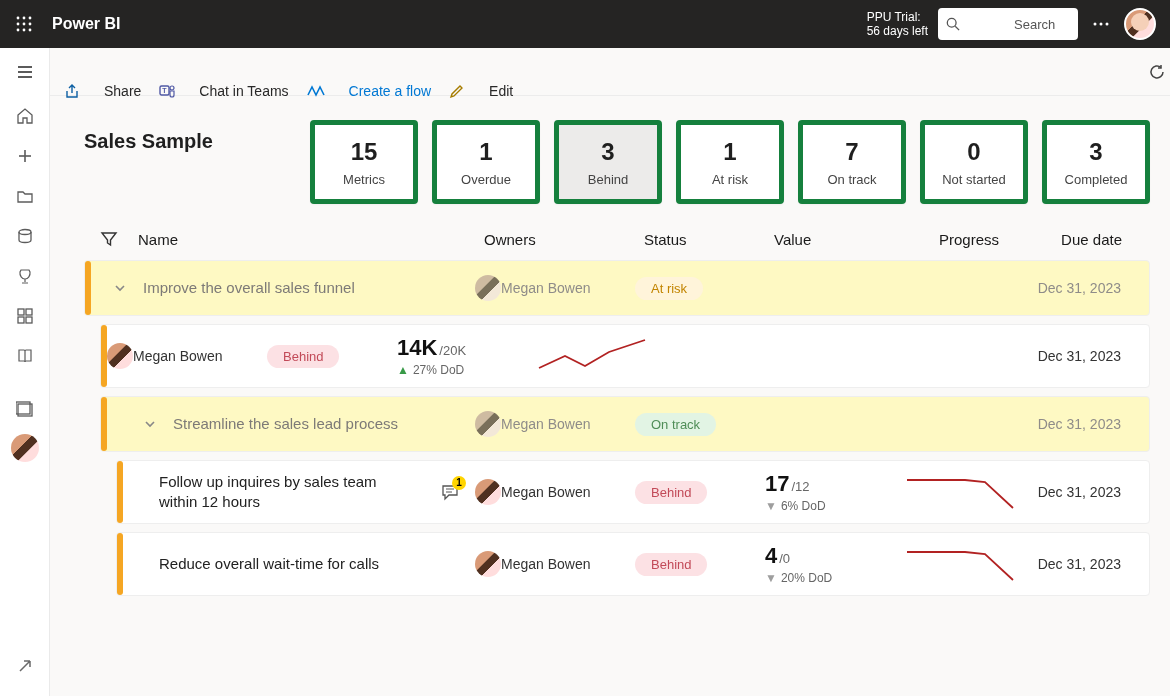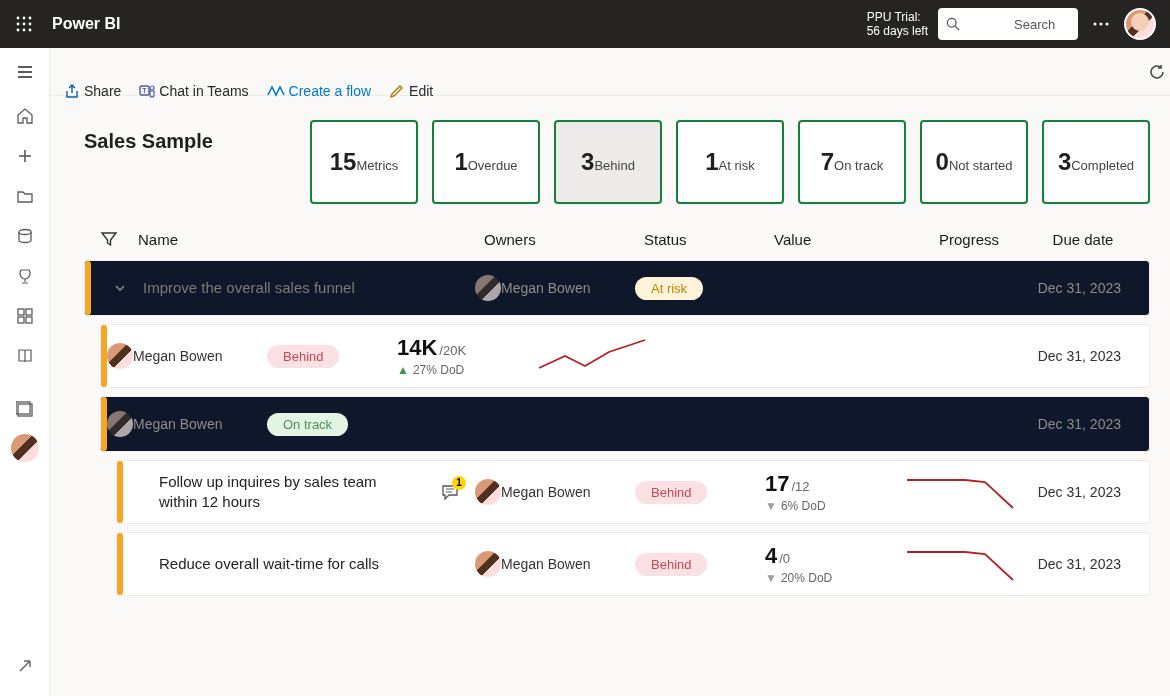--- a/index.html
+++ b/index.html
@@ -27,50 +27,50 @@
   .rail .railbtn { width:50px; height:40px; display:flex; align-items:center; justify-content:center; color:#1f1f1f;}
   .rail .railbtn svg { opacity:0.8;}
   .rail .rail-spacer { flex:1; }
   .rail .rail-avatar { width:28px; height:28px; border-radius:50%; background:linear-gradient(135deg,#d99a77 40%,#503020 41%,#503020 60%,#fdd 61%); margin-bottom:4px;}
   .rail .arrow-out { margin-bottom:10px; color:#444;}
 
   .main { flex:1; background:#faf9f8; display:flex; flex-direction:column;}
 
   
   .cmdbar { height:48px; display:flex; align-items:center; padding:0 18px 0 14px; font-size:14px; border-bottom:1px solid #ececec; background:#faf9f8;}
-  .cmdbar .cmd { display:flex; align-items:flex-end; margin-right:18px; color:#282828; gap:4px;margin-top:39px;}
+  .cmdbar .cmd { display:flex; align-items:flex-end; margin-right:18px; color:#282828; gap:24px;margin-top:39px;}
   .cmdbar .cmd.flow { color:#0078d4;}
   .cmdbar .cmd.flow svg { stroke:#0078d4;}
   .cmdbar .cmd-spacer { flex:1;}
   .cmdbar .refresh { color:#444;}
 
   
   .content { flex:1; overflow:auto; padding:24px 34px 20px 34px;}
   .hdrrow { display:flex; align-items:flex-start; gap:16px; }
   .title-block { width:210px; }
   .title-block h1 { font-size:20px; font-weight:700; margin:10px 0 8px 0; color:#1f1f1f;}
   .title-block .sub { font-size:13px; color:#444; line-height:17px;}
   .cards { display:flex; gap:14px;}
-  .card { width:108px; height:84px; background:#fff; border:2px solid #15803d; border-radius:4px; display:flex; flex-direction:row; align-items:center; justify-content:center; box-shadow:0 1px 2px rgba(0,0,0,0.04);}
+  .card { width:108px; height:84px; background:#fff; border:5px solid #15803d; border-radius:4px; display:flex; flex-direction:column; align-items:center; justify-content:center; box-shadow:0 1px 2px rgba(0,0,0,0.04);}
   .card .num { font-size:24px; font-weight:600; color:#1f1f1f; }
   .card .lbl { font-size:13px; color:#444; margin-top:6px;}
   .card.active { background:#ecebea;}
 
   
   .table-wrap { margin-top:26px;}
   .thead { display:flex; align-items:center; padding:0 0 12px 16px; color:#1a1a1a; font-size:15px; font-weight:500;}
   .thead .col-name { width:384px; display:flex; align-items:center; gap:20px;}
   .thead .col-owners { width:160px;}
   .thead .col-status { width:130px;}
   .thead .col-value { width:120px;}
   .thead .col-progress { width:150px; text-align:center;}
-  .thead .col-due { flex:1; text-align:center; padding-right:28px;}
+  .thead .col-due { flex:1; text-align:right; padding-right:28px;}
 
   .row { display:flex; align-items:center; background:#fff; border:1px solid #eee; border-radius:4px; margin-bottom:8px; position:relative; height:64px;}
-  .row.parent { background:#0f172a; height:56px;}
+  .row.parent { background:#fef9c3; height:56px;}
   .row.parent.light { color:#888;}
   .row .bar { width:6px; align-self:stretch; border-radius:3px; margin-right:0;}
   .row .bar.orange { background:#f5a623;}
   .row.indent1 { margin-left:16px;}
   .row.indent2 { margin-left:32px;}
 
   .cell-name { width:384px; display:flex; align-items:center; font-size:15px; color:#222; line-height:20px; padding-left:22px; gap:10px;}
   .row.parent .cell-name { color:#7d7a77;}
   .cell-name .chev { color:#888; margin-right:6px;}
   .cell-name .txt { max-width:260px;}
@@ -349,20 +349,28 @@
                 <div>
                   <svg width="110" height="36" viewBox="0 0 110 36">
                     <polyline points="2,30 28,18 48,28 72,14 108,2" fill="none" stroke="#b22222" stroke-width="1.8"></polyline>
                   </svg>
                 </div>
               </div>
     <div class="cell-due">Dec 31, 2023</div>
   </div>
             <div class="row parent light indent1">
     <div class="bar orange"></div>
+    <div class="cell-name child1">
+                <span class="chev">
+                  <svg width="14" height="14" viewBox="0 0 14 14">
+                    <path d="M3 5 L7 9 L11 5" fill="none" stroke="#888" stroke-width="1.6"></path>
+                  </svg>
+                </span>
+                <span class="txt">Streamline the sales lead process</span>
+              </div>
     <div class="cell-owners">
                 <div class="mini-av"></div>
                 <span>Megan Bowen</span>
               </div>
     <div class="cell-status"><span class="pill ontrack">On track</span></div>
     <div class="cell-value"></div>
     <div class="cell-progress"></div>
     <div class="cell-due">Dec 31, 2023</div>
   </div>
             <div class="row indent2">

